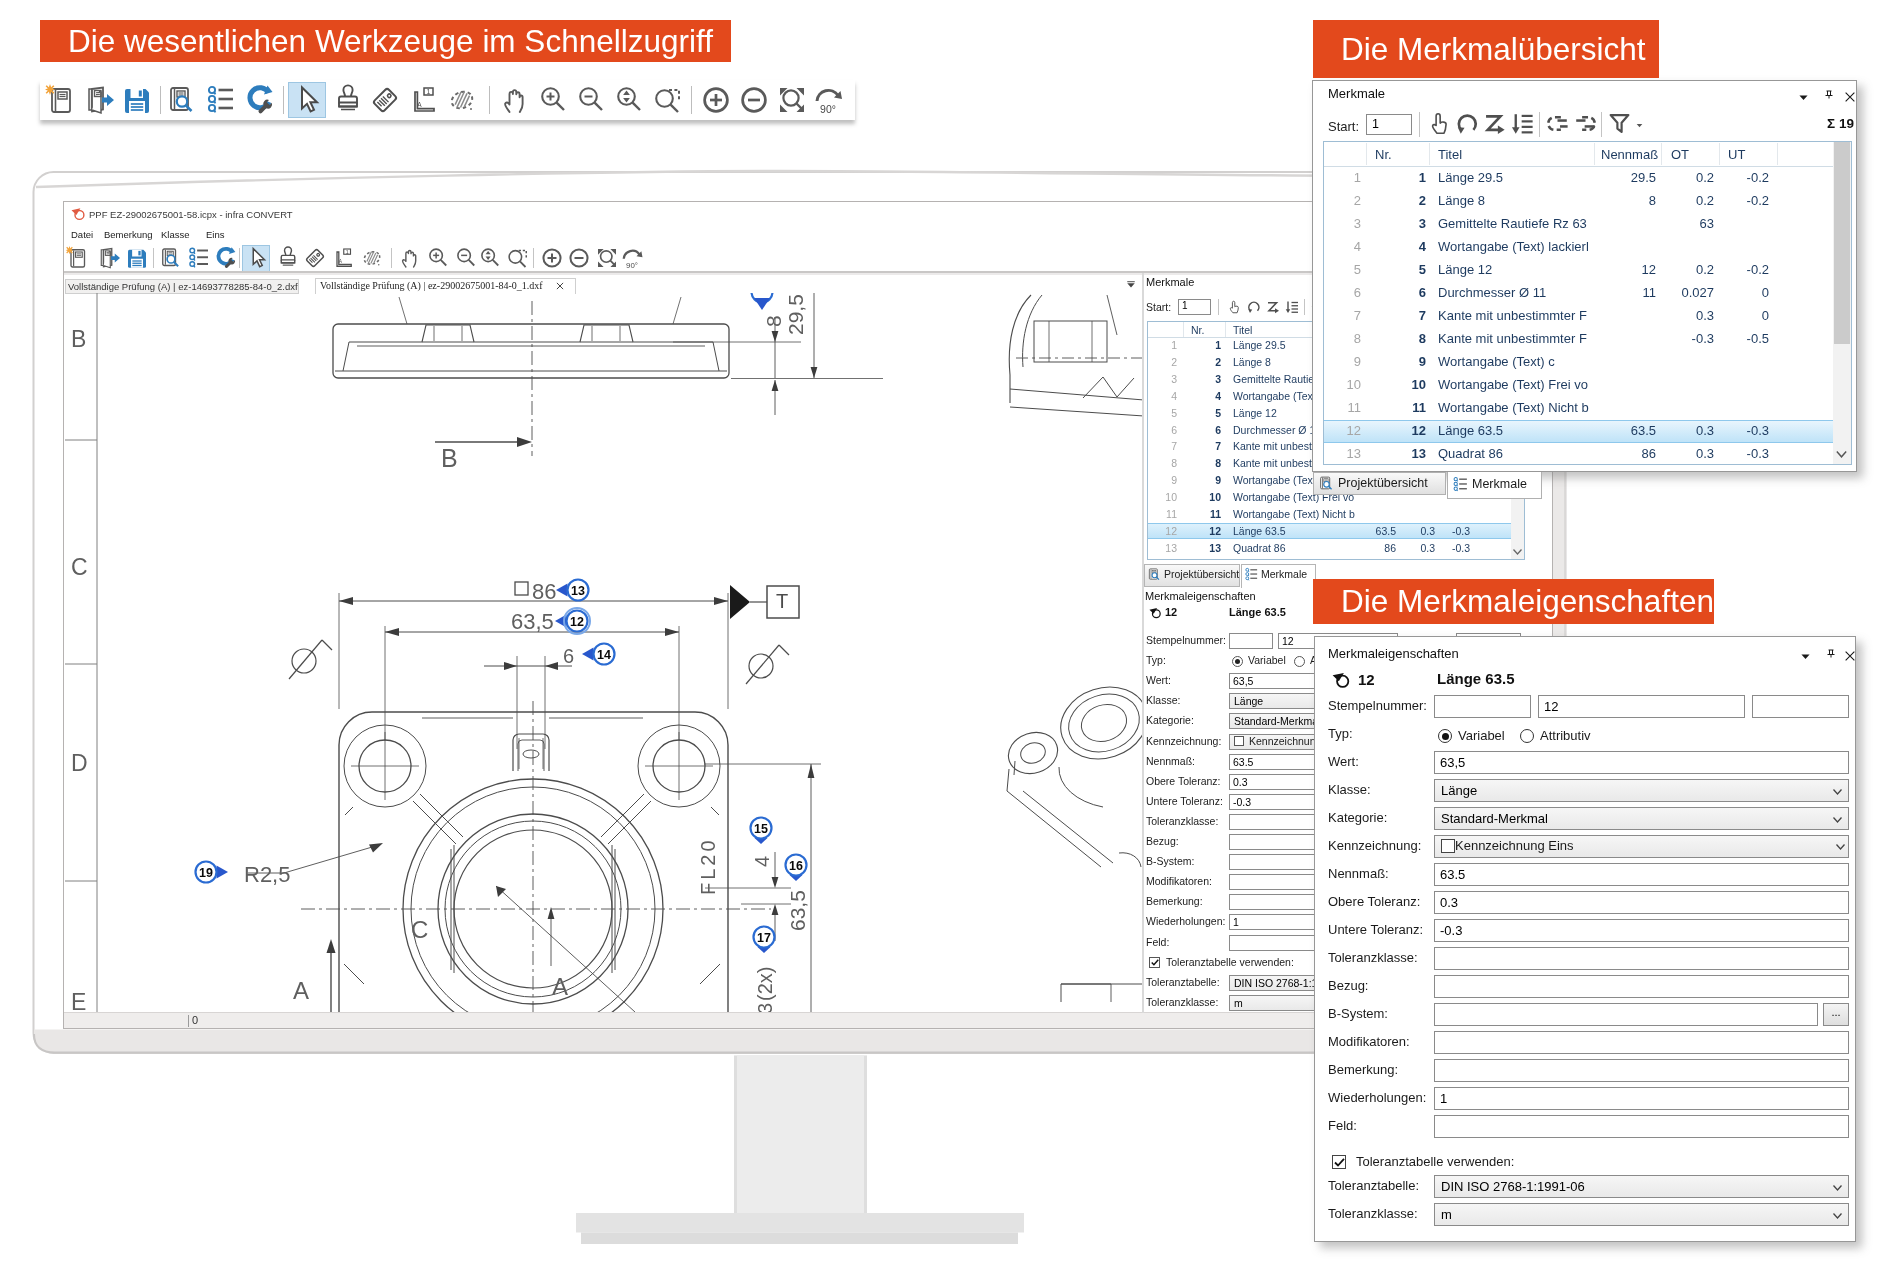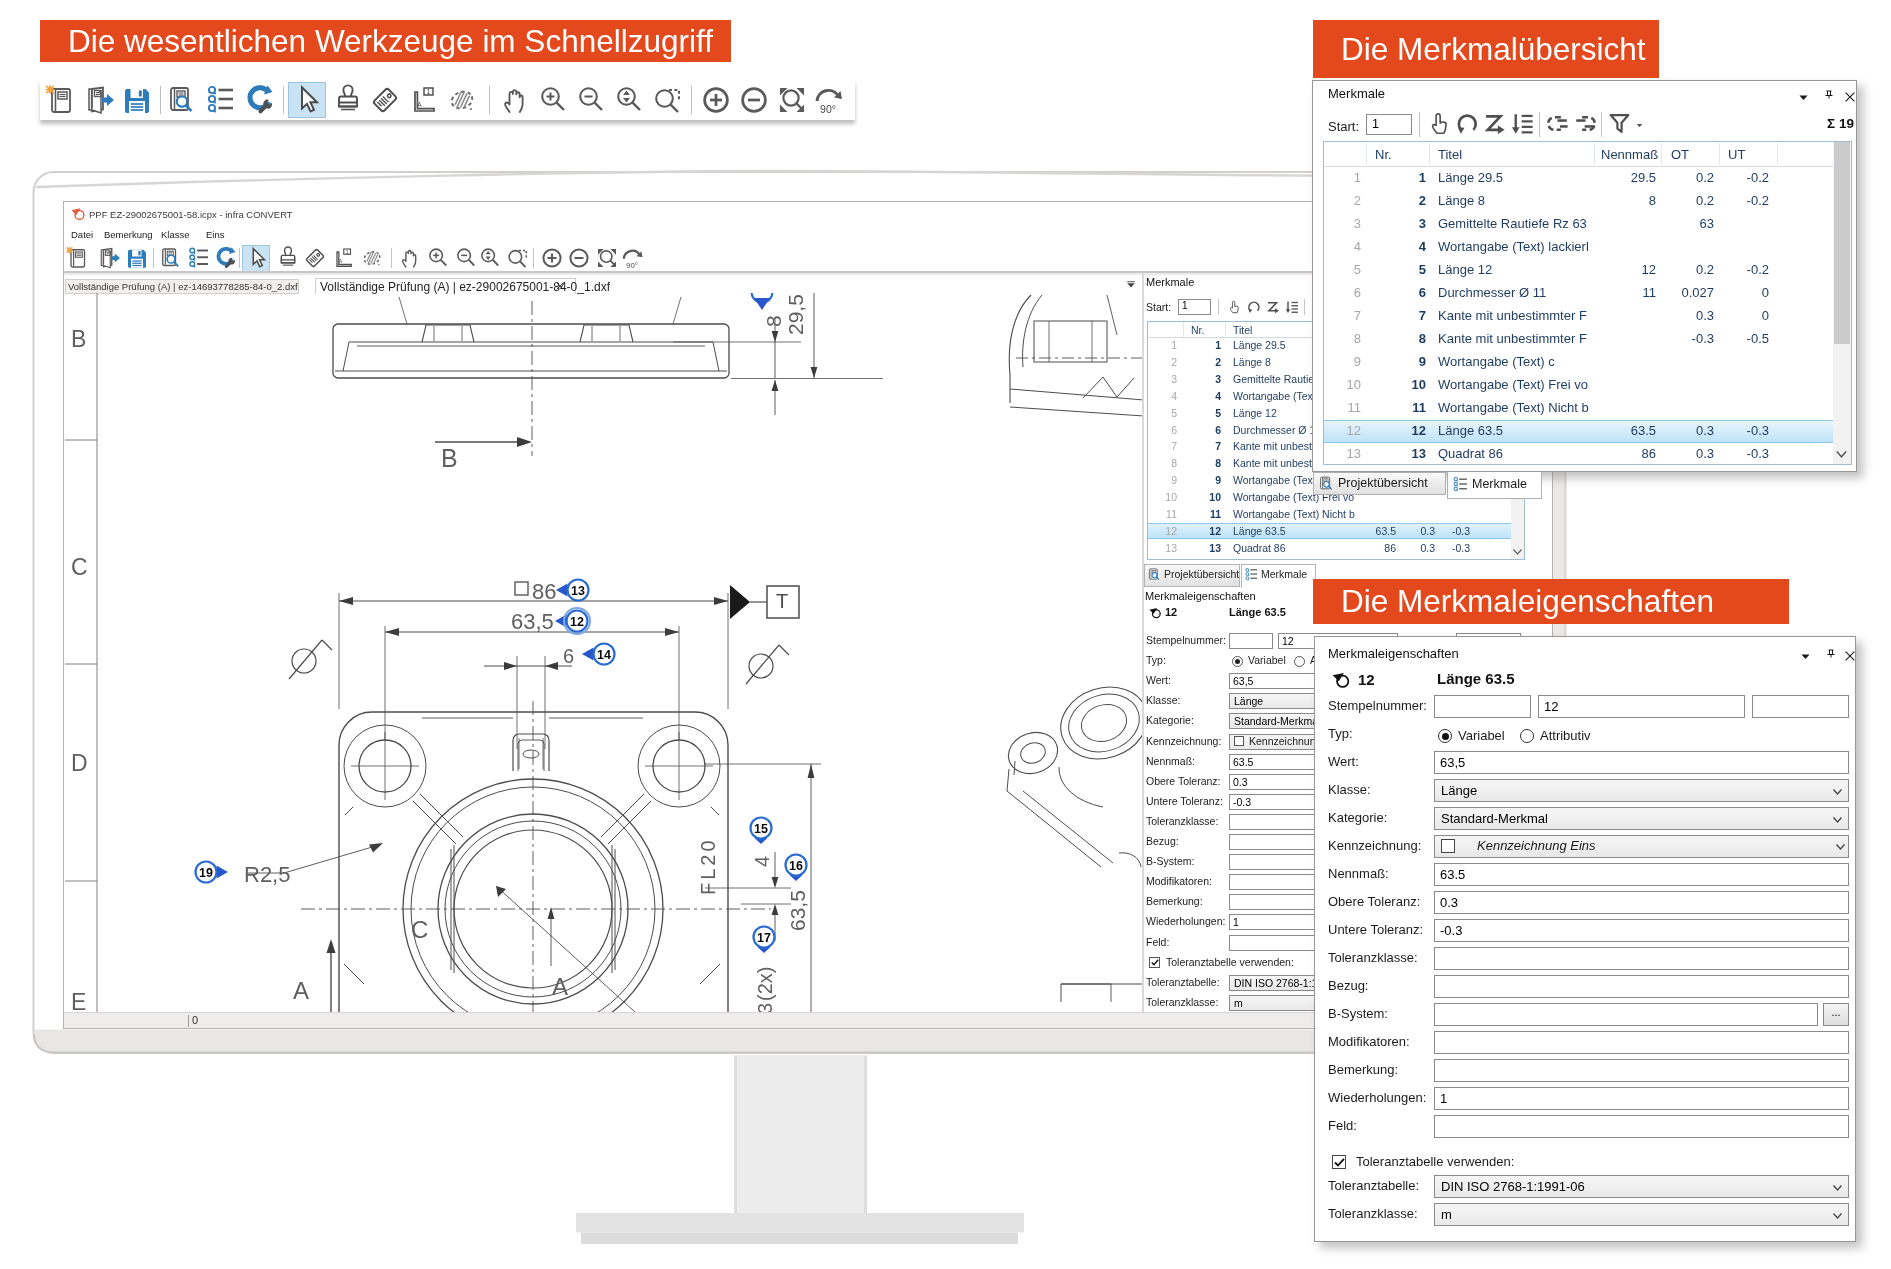--- a/index.html
+++ b/index.html
@@ -196,21 +196,21 @@
 </g>
 <g id="i_marker">
  <circle cx="18" cy="19" r="9.5" fill="none" stroke="#111" stroke-width="3"></circle>
         <path d="M1,9 L20,5 L11.5,19 Z" fill="#111"></path>
 </g>
 </defs>
   </svg>
 
 <div class="abs banner" style="left:40px;top:20px;width:691px;height:42px;">Die wesentlichen Werkzeuge im Schnellzugriff</div>
 <div class="abs banner" style="left:1313px;top:20px;width:346px;height:58px;">Die Merkmalübersicht</div>
-<div class="abs banner" style="left:1313px;top:579px;width:476px;height:45px;">Die Merkmaleigenschaften</div>
+<div class="abs banner" style="left:1313px;top:579px;width:401px;height:45px;">Die Merkmaleigenschaften</div>
 <div class="abs" style="left:40px;top:80px;width:815px;height:40px;background:#fff;box-shadow:0 4px 4px rgba(0,0,0,0.25);"></div>
 <div class="abs" style="left:160px;top:86px;width:1px;height:28px;background:#bdbdbd;"></div>
 <div class="abs" style="left:283px;top:86px;width:1px;height:28px;background:#bdbdbd;"></div>
 <div class="abs" style="left:489px;top:86px;width:1px;height:28px;background:#bdbdbd;"></div>
 <div class="abs" style="left:691px;top:86px;width:1px;height:28px;background:#bdbdbd;"></div>
 <div class="abs" style="left:288px;top:82px;width:38px;height:36px;background:#c9e2f4;border:1px solid #9dc6e2;"></div>
 <svg class="abs" style="left:44px;top:84px" width="32" height="32" viewBox="0 0 32 32">
     <use href="#i_new"></use>
   </svg>
 <svg class="abs" style="left:82px;top:84px" width="32" height="32" viewBox="0 0 32 32">
@@ -357,21 +357,21 @@
       <use href="#i_fit"></use>
     </svg>
 <svg class="abs" style="left:556px;top:44px" width="24" height="24" viewBox="0 0 32 32">
       <use href="#i_rot"></use>
     </svg>
 <div class="abs" style="left:0px;top:69px;width:1490px;height:2px;background:#c9c7c6;"></div>
 <div class="abs" style="left:0px;top:71px;width:1490px;height:2px;background:#eceaea;"></div>
 <div class="abs" style="left:1px;top:77px;width:234px;height:15px;background:#f1f0ef;border:1px solid #cfcfcf;"></div>
 <div class="abs" style="left:4px;top:79px;font-size:9.5px;color:#333;white-space:nowrap;">Vollständige Prüfung (A) | ez-14693778285-84-0_2.dxf</div>
 <div class="abs" style="left:251px;top:76px;width:261px;height:16px;background:#fff;border:1px solid #cfcfcf;border-bottom:none;"></div>
-<div class="abs" style="left:256px;top:78px;font-size:12px;color:#222;white-space:nowrap;">Vollständige Prüfung (A) | ez-29002675001-84-0_1.dxf</div>
+<div class="abs" style="left:256px;top:78px;font-size:10px;color:#222;white-space:nowrap;font-family:Liberation Serif, serif;">Vollständige Prüfung (A) | ez-29002675001-84-0_1.dxf</div>
 <svg class="abs" style="left:491px;top:79px" width="10" height="10" viewBox="0 0 32 32">
       <use href="#i_close"></use>
     </svg>
 <svg class="abs" style="left:1062px;top:78px" width="10" height="10" viewBox="0 0 32 32">
       <path d="M4,10 h24 l-12,14 z" fill="#444"></path>
       <rect x="4" y="4" width="24" height="3" fill="#444"></rect>
     </svg>
 <div class="abs" style="left:0px;top:810px;width:1490px;height:18px;background:#efedec;border-top:1px solid #d8d5d4;border-bottom:1.5px solid #8f8d8c;"></div>
 <div class="abs" style="left:124px;top:813px;width:1px;height:12px;background:#9a9a9a;"></div>
 <div class="abs" style="left:128px;top:812px;font-size:11px;color:#333;">0</div>
@@ -1114,21 +1114,21 @@
 <div class="abs" style="left:119px;top:142px;width:415px;height:23px;background:linear-gradient(#f6f6f6,#e9e9e9);border:1px solid #8a8a8a;font-size:13px;padding:3px 0 0 6px;">Länge<svg width="9" height="6" viewBox="0 0 9 6" style="position:absolute;right:6px;top:9px">
         <path d="M0.5,0.5 L4.5,5 L8.5,0.5" stroke="#444" stroke-width="1.3" fill="none"></path>
       </svg></div>
 <div class="abs lbl" style="left:13px;top:173px;">Kategorie:</div>
 <div class="abs" style="left:119px;top:170px;width:415px;height:23px;background:linear-gradient(#f6f6f6,#e9e9e9);border:1px solid #8a8a8a;font-size:13px;padding:3px 0 0 6px;">Standard-Merkmal<svg width="9" height="6" viewBox="0 0 9 6" style="position:absolute;right:6px;top:9px">
         <path d="M0.5,0.5 L4.5,5 L8.5,0.5" stroke="#444" stroke-width="1.3" fill="none"></path>
       </svg></div>
 <div class="abs lbl" style="left:13px;top:201px;">Kennzeichnung:</div>
 <div class="abs" style="left:119px;top:198px;width:415px;height:23px;background:linear-gradient(#f6f6f6,#e9e9e9);border:1px solid #8a8a8a;"></div>
 <div class="abs" style="left:126px;top:202px;width:14px;height:14px;background:#fff;border:1px solid #444;"></div>
-<div class="abs lbl" style="left:162px;top:201px;font-style:italic;">Kennzeichnung Eins</div>
+<div class="abs lbl" style="left:140px;top:201px;">Kennzeichnung Eins</div>
 <svg class="abs" style="left:521px;top:207px" width="9" height="6" viewBox="0 0 9 6">
       <path d="M0.5,0.5 L4.5,5 L8.5,0.5" stroke="#444" stroke-width="1.3" fill="none"></path>
     </svg>
 <div class="abs lbl" style="left:13px;top:229px;">Nennmaß:</div>
 <div class="abs" style="left:119px;top:226px;width:415px;height:23px;background:#fff;border:1px solid #8a8a8a;font-size:13px;padding:3px 5px;">63.5</div>
 <div class="abs lbl" style="left:13px;top:257px;">Obere Toleranz:</div>
 <div class="abs" style="left:119px;top:254px;width:415px;height:23px;background:#fff;border:1px solid #8a8a8a;font-size:13px;padding:3px 5px;">0.3</div>
 <div class="abs lbl" style="left:13px;top:285px;">Untere Toleranz:</div>
 <div class="abs" style="left:119px;top:282px;width:415px;height:23px;background:#fff;border:1px solid #8a8a8a;font-size:13px;padding:3px 5px;">-0.3</div>
 <div class="abs lbl" style="left:13px;top:313px;">Toleranzklasse:</div>

